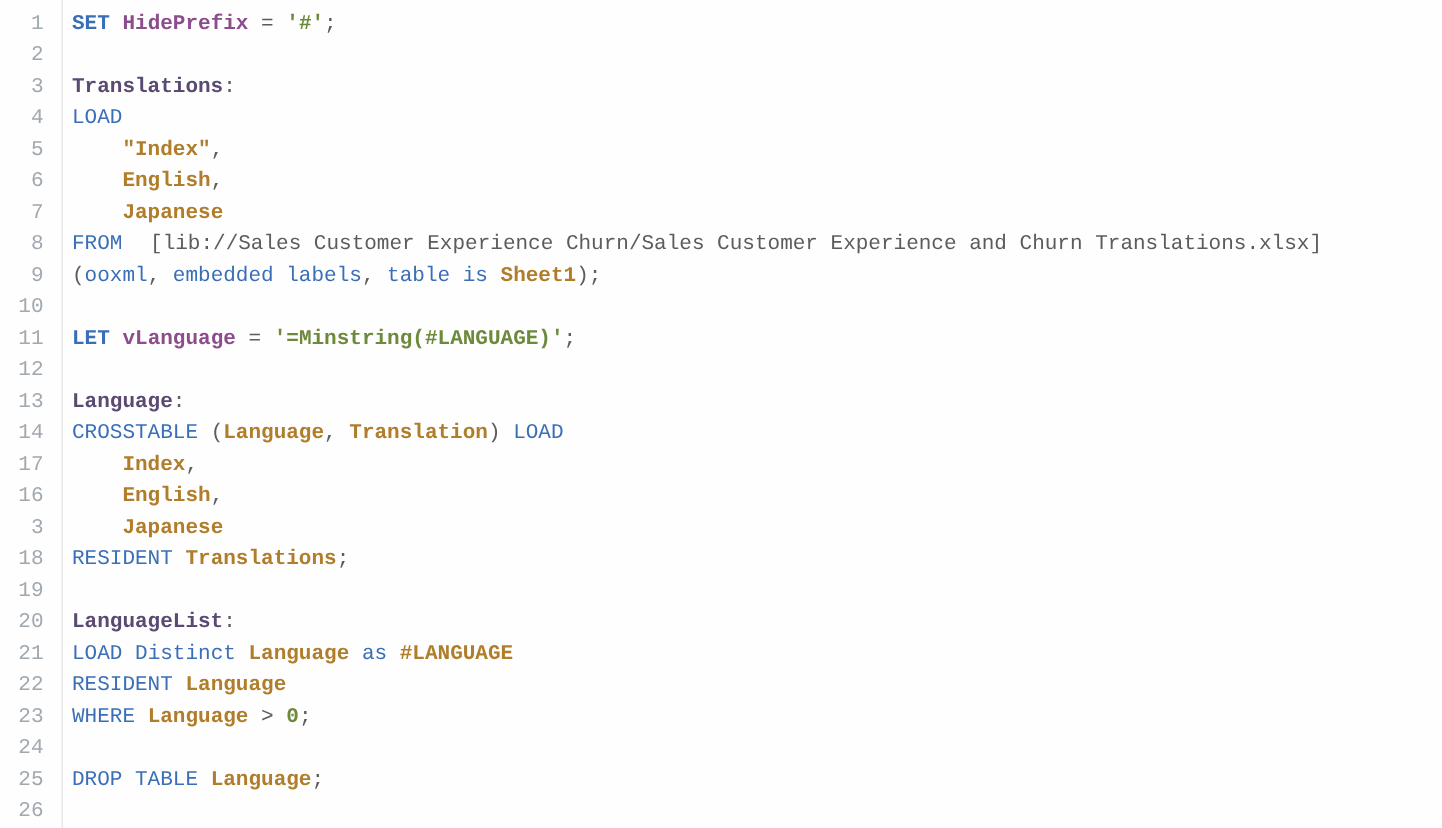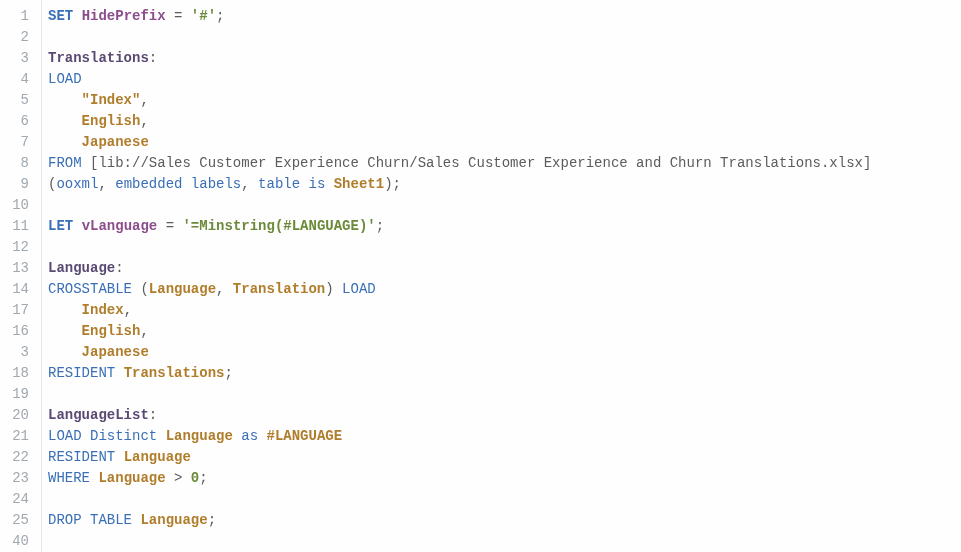--- a/index.html
+++ b/index.html
@@ -38,21 +38,21 @@
     height: 21px;
   }
   .tok-set { color: #3a6fb7; font-weight: bold; }
   .tok-var { color: #8b4d8b; font-weight: bold; }
   .tok-op  { color: #5c5c5c; }
   .tok-str { color: #6c8a3a; font-weight: bold; }
   .tok-label { color: #5a4a72; font-weight: bold; }
   .tok-kw  { color: #3a6fb7; font-weight: normal; }
   .tok-id  { color: #b07d2b; font-weight: bold; }
   .tok-num { color: #6c8a3a; font-weight: bold; }
-  .tok-path{ color: #5c5c5c; }
+  .tok-path{ color: #5c5c5c; margin-left: 10px; }
   .tok-punc{ color: #5c5c5c; }
 </style>
 </head>
 <body>
 
 <div class="editor">
   <div class="gutter" id="gutter">
       <div class="ln">1</div>
       <div class="ln">2</div>
       <div class="ln">3</div>
@@ -71,16 +71,16 @@
       <div class="ln">16</div>
       <div class="ln">3</div>
       <div class="ln">18</div>
       <div class="ln">19</div>
       <div class="ln">20</div>
       <div class="ln">21</div>
       <div class="ln">22</div>
       <div class="ln">23</div>
       <div class="ln">24</div>
       <div class="ln">25</div>
-      <div class="ln">40</div>
+      <div class="ln">26</div>
     </div>
   <div class="code" id="code"><div class="line"><span class="tok-set">SET</span><span> </span><span class="tok-var">HidePrefix</span><span> </span><span class="tok-op">=</span><span> </span><span class="tok-str">'#'</span><span class="tok-punc">;</span></div><div class="line"></div><div class="line"><span class="tok-label">Translations</span><span class="tok-punc">:</span></div><div class="line"><span class="tok-kw">LOAD</span></div><div class="line"><span>    </span><span class="tok-id">"Index"</span><span class="tok-punc">,</span></div><div class="line"><span>    </span><span class="tok-id">English</span><span class="tok-punc">,</span></div><div class="line"><span>    </span><span class="tok-id">Japanese</span></div><div class="line"><span class="tok-kw">FROM</span><span> </span><span class="tok-path">[lib://Sales Customer Experience Churn/Sales Customer Experience and Churn Translations.xlsx]</span></div><div class="line"><span class="tok-punc">(</span><span class="tok-kw">ooxml</span><span class="tok-punc">, </span><span class="tok-kw">embedded labels</span><span class="tok-punc">, </span><span class="tok-kw">table is</span><span> </span><span class="tok-id">Sheet1</span><span class="tok-punc">);</span></div><div class="line"></div><div class="line"><span class="tok-set">LET</span><span> </span><span class="tok-var">vLanguage</span><span> </span><span class="tok-op">=</span><span> </span><span class="tok-str">'=Minstring(#LANGUAGE)'</span><span class="tok-punc">;</span></div><div class="line"></div><div class="line"><span class="tok-label">Language</span><span class="tok-punc">:</span></div><div class="line"><span class="tok-kw">CROSSTABLE</span><span class="tok-punc"> (</span><span class="tok-id">Language</span><span class="tok-punc">, </span><span class="tok-id">Translation</span><span class="tok-punc">) </span><span class="tok-kw">LOAD</span></div><div class="line"><span>    </span><span class="tok-id">Index</span><span class="tok-punc">,</span></div><div class="line"><span>    </span><span class="tok-id">English</span><span class="tok-punc">,</span></div><div class="line"><span>    </span><span class="tok-id">Japanese</span></div><div class="line"><span class="tok-kw">RESIDENT</span><span> </span><span class="tok-id">Translations</span><span class="tok-punc">;</span></div><div class="line"></div><div class="line"><span class="tok-label">LanguageList</span><span class="tok-punc">:</span></div><div class="line"><span class="tok-kw">LOAD</span><span> </span><span class="tok-kw">Distinct</span><span> </span><span class="tok-id">Language</span><span> </span><span class="tok-kw">as</span><span> </span><span class="tok-id">#LANGUAGE</span></div><div class="line"><span class="tok-kw">RESIDENT</span><span> </span><span class="tok-id">Language</span></div><div class="line"><span class="tok-kw">WHERE</span><span> </span><span class="tok-id">Language</span><span> </span><span class="tok-op">&gt;</span><span> </span><span class="tok-num">0</span><span class="tok-punc">;</span></div><div class="line"></div><div class="line"><span class="tok-kw">DROP TABLE</span><span> </span><span class="tok-id">Language</span><span class="tok-punc">;</span></div><div class="line"></div></div>
 </div>
 
 </body></html>

